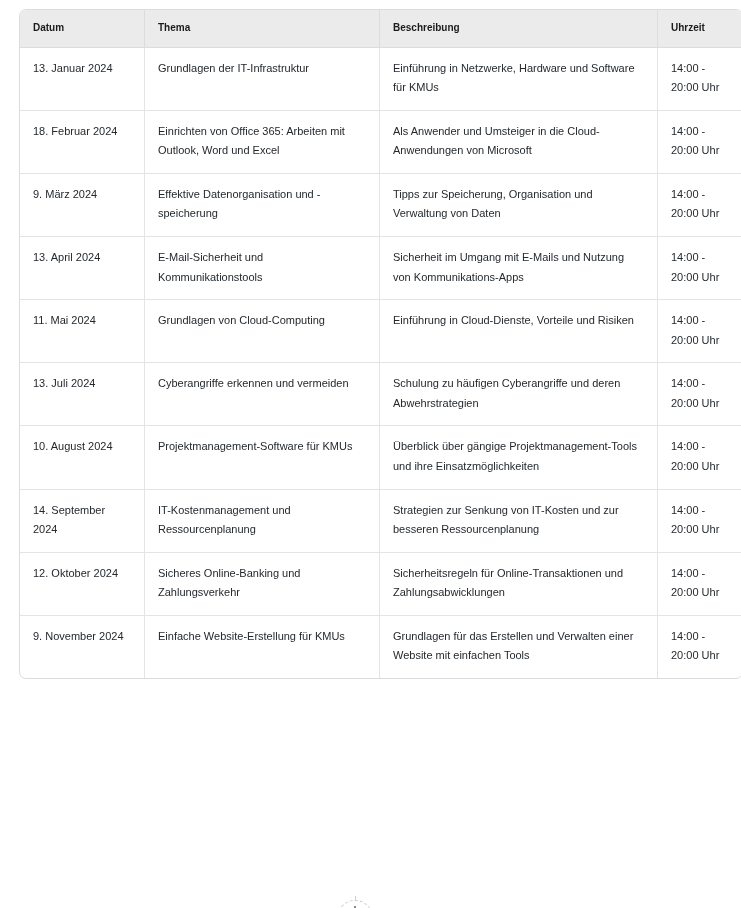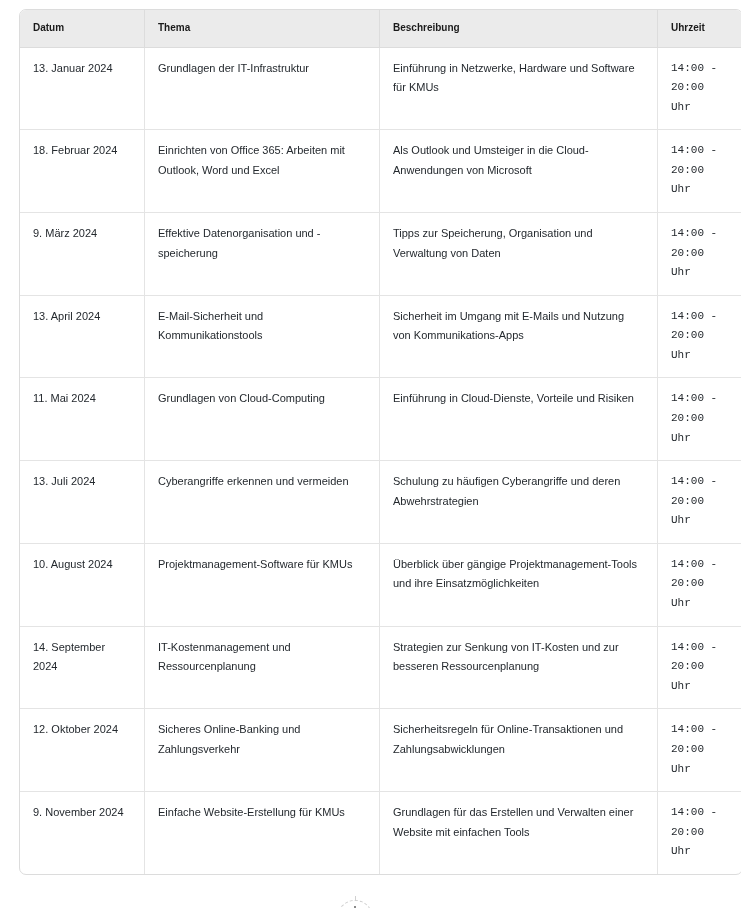--- a/index.html
+++ b/index.html
@@ -54,21 +54,20 @@
     font-size: 11px;
     color: #24292e;
     padding: 11px 13px 12px 13px;
     border-bottom: 1px solid #e4e4e4;
     border-right: 1px solid #e4e4e4;
     vertical-align: top;
     line-height: 1.78;
   }
   .schedule-table tbody td:last-child {
     border-right: none;
-    font-family: Liberation Mono, monospace;
   }
   .schedule-table tbody tr:last-child td {
     border-bottom: none;
   }
 
   .col-datum   { width: 125px; }
   .col-thema   { width: 235px; }
   .col-besch   { width: 278px; }
   .col-uhrzeit { width: 84px;  }
 
@@ -149,21 +148,21 @@
       <tr>
         <td class="cell-date">13. Januar 2024</td>
         <td class="cell-topic">Grundlagen der IT-Infrastruktur</td>
         <td class="cell-desc">Einführung in Netzwerke, Hardware und Software für KMUs</td>
         <td class="cell-time">14:00 - 20:00 Uhr</td>
       </tr>
 
       <tr>
         <td class="cell-date">18. Februar 2024</td>
         <td class="cell-topic">Einrichten von Office 365: Arbeiten mit Outlook, Word und Excel</td>
-        <td class="cell-desc">Als Outlook und Umsteiger in die Cloud-Anwendungen von Microsoft</td>
+        <td class="cell-desc">Als Anwender und Umsteiger in die Cloud-Anwendungen von Microsoft</td>
         <td class="cell-time">14:00 - 20:00 Uhr</td>
       </tr>
 
       <tr>
         <td class="cell-date">9. März 2024</td>
         <td class="cell-topic">Effektive Datenorganisation und -speicherung</td>
         <td class="cell-desc">Tipps zur Speicherung, Organisation und Verwaltung von Daten</td>
         <td class="cell-time">14:00 - 20:00 Uhr</td>
       </tr>
 

